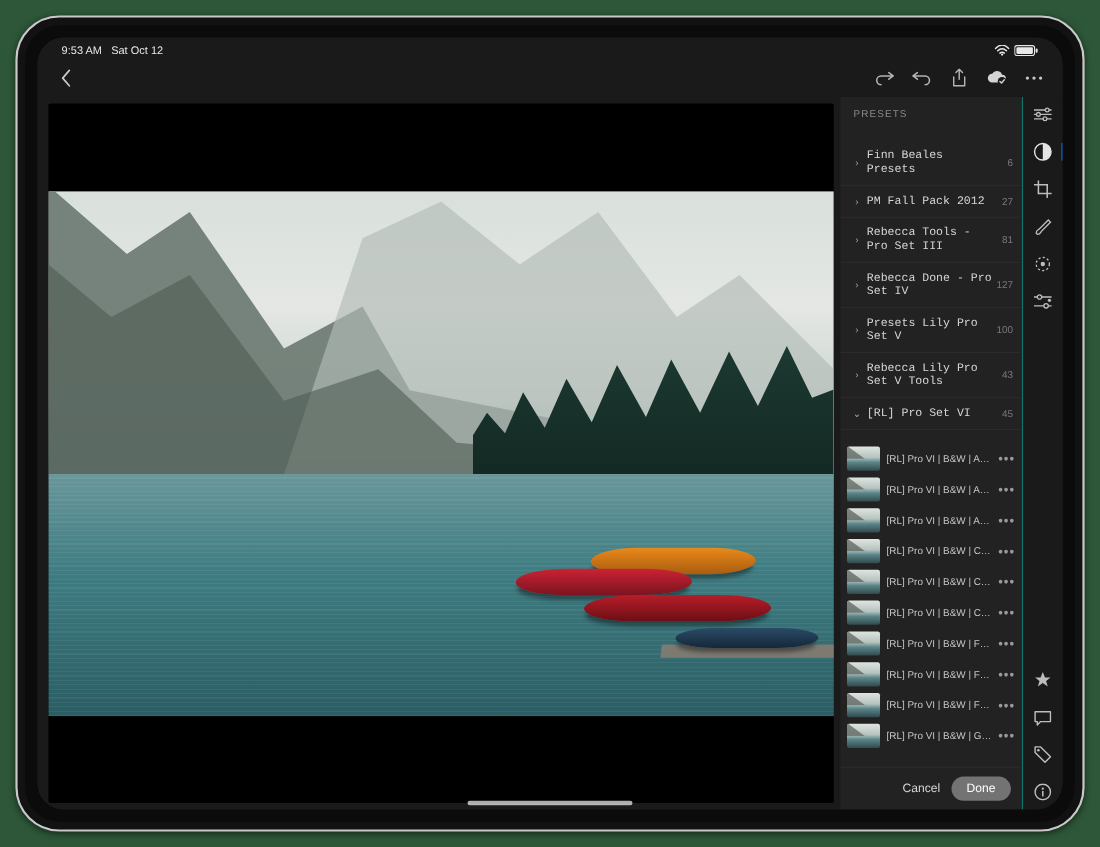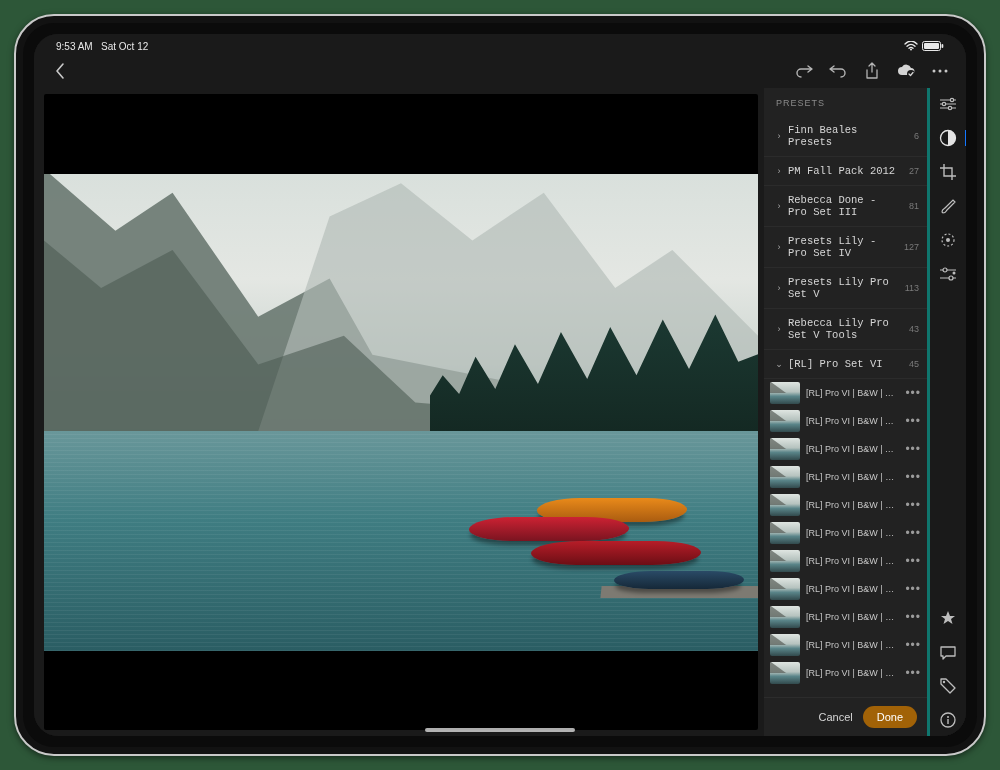--- a/index.html
+++ b/index.html
@@ -85,21 +85,22 @@
   .canoe.red2   { width:170px; background:linear-gradient(#b71d28,#6c0e15); bottom:18%; right:8%; }
   .canoe.blue   { width:130px; background:linear-gradient(#2a4a66,#152838); bottom:13%; right:2%; height:18px;}
   .dock { position:absolute; bottom:11%; right:-2%; width:24%; height:12px; background:#7d7a72; transform:skewX(-6deg); }
   .home-indicator {
     position:absolute; bottom:4px; left:50%; transform:translateX(-50%);
     width:150px; height:4px; border-radius:3px; background:#e8e8e8; opacity:.75;
   }
   
   .presets {
     width: 166px; background:#222; display:flex; flex-direction:column;
-    border-right:3px solid #0f766e;
+    border-right:1px solid #0f766e;
+    gap:12px;
   }
   .p-header {
     padding: 10px 12px 8px; font-size:9px; letter-spacing:1px; color:#8a8a8a;
   }
   .p-group {
     display:flex; align-items:center; padding:8px 8px;
     border-bottom:1px solid #2b2b2b;
     color:#d6d6d6; font-size:10.5px; cursor:pointer;
   }
   .p-group .chev { width:14px; text-align:center; color:#a8a8a8; font-size:9px;}
@@ -121,21 +122,21 @@
     opacity:.7;
   }
   .preset-item .pl { flex:1; overflow:hidden; text-overflow:ellipsis; }
   .dots { color:#9b9b9b; font-size:12px; line-height:0; letter-spacing:1px; }
   .p-footer {
     display:flex; align-items:center; justify-content:flex-end; gap:10px;
     padding:8px 10px; border-top:1px solid #2c2c2c;text-align:right;
   }
   .btn-cancel { color:#d6d6d6; font-size:11px; }
   .btn-done {
-    background:#a16207; color:#fff; font-size:11px; font-weight:500;
+    background:#737373; color:#fff; font-size:11px; font-weight:500;
     padding:5px 14px; border-radius:13px;
   }
   
   .toolrail {
     width: 36px; background:#1a1a1a;
     display:flex; flex-direction:column; align-items:center; justify-content:space-between;
     padding:6px 0;
   }
   .toolrail .stack { display:flex; flex-direction:column; align-items:center; gap:14px; }
   .tool { width:20px; height:20px; color:#b8b8b8; display:flex; align-items:center; justify-content:center; position:relative;}
@@ -241,32 +242,32 @@
               <span class="gl">Finn Beales Presets</span>
               <span class="cnt">6</span>
             </div>
             <div class="p-group">
               <span class="chev">›</span>
               <span class="gl">PM Fall Pack 2012</span>
               <span class="cnt">27</span>
             </div>
             <div class="p-group">
               <span class="chev">›</span>
-              <span class="gl">Rebecca Done - Pro Set III</span>
+              <span class="gl">Rebecca Tools - Pro Set III</span>
               <span class="cnt">81</span>
             </div>
             <div class="p-group">
               <span class="chev">›</span>
-              <span class="gl">Presets Lily - Pro Set IV</span>
+              <span class="gl">Rebecca Done - Pro Set IV</span>
               <span class="cnt">127</span>
             </div>
             <div class="p-group">
               <span class="chev">›</span>
               <span class="gl">Presets Lily Pro Set V</span>
-              <span class="cnt">113</span>
+              <span class="cnt">100</span>
             </div>
             <div class="p-group">
               <span class="chev">›</span>
               <span class="gl">Rebecca Lily Pro Set V Tools</span>
               <span class="cnt">43</span>
             </div>
             <div class="p-group">
               <span class="chev">⌄</span>
               <span class="gl">[RL] Pro Set VI</span>
               <span class="cnt">45</span>

